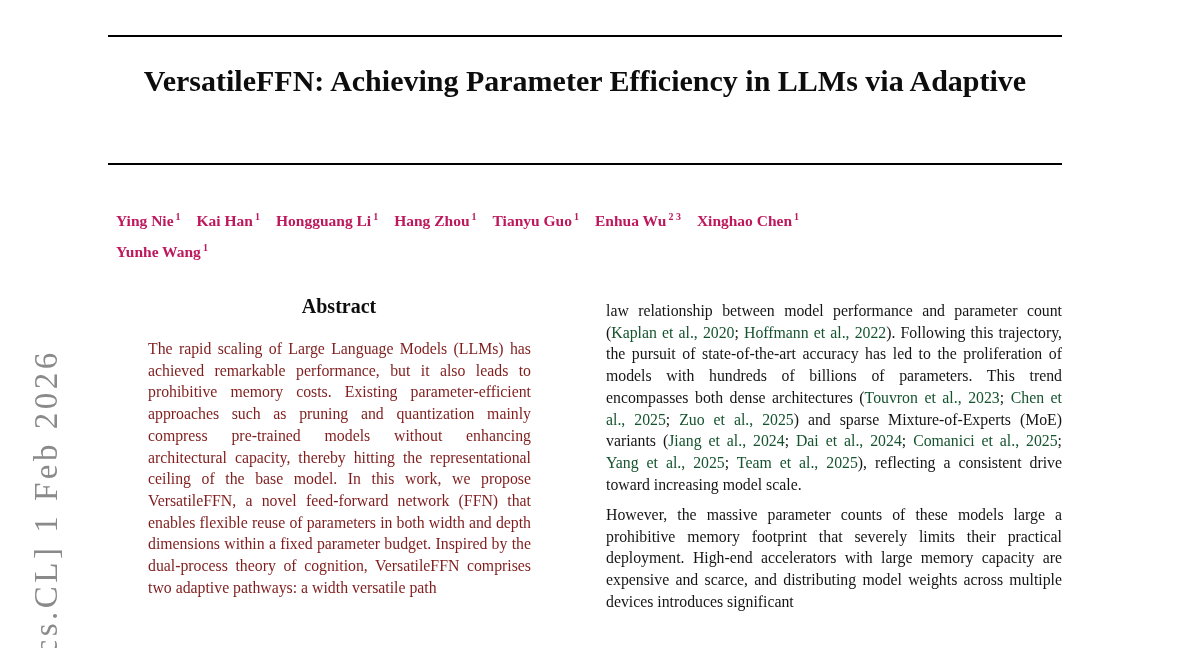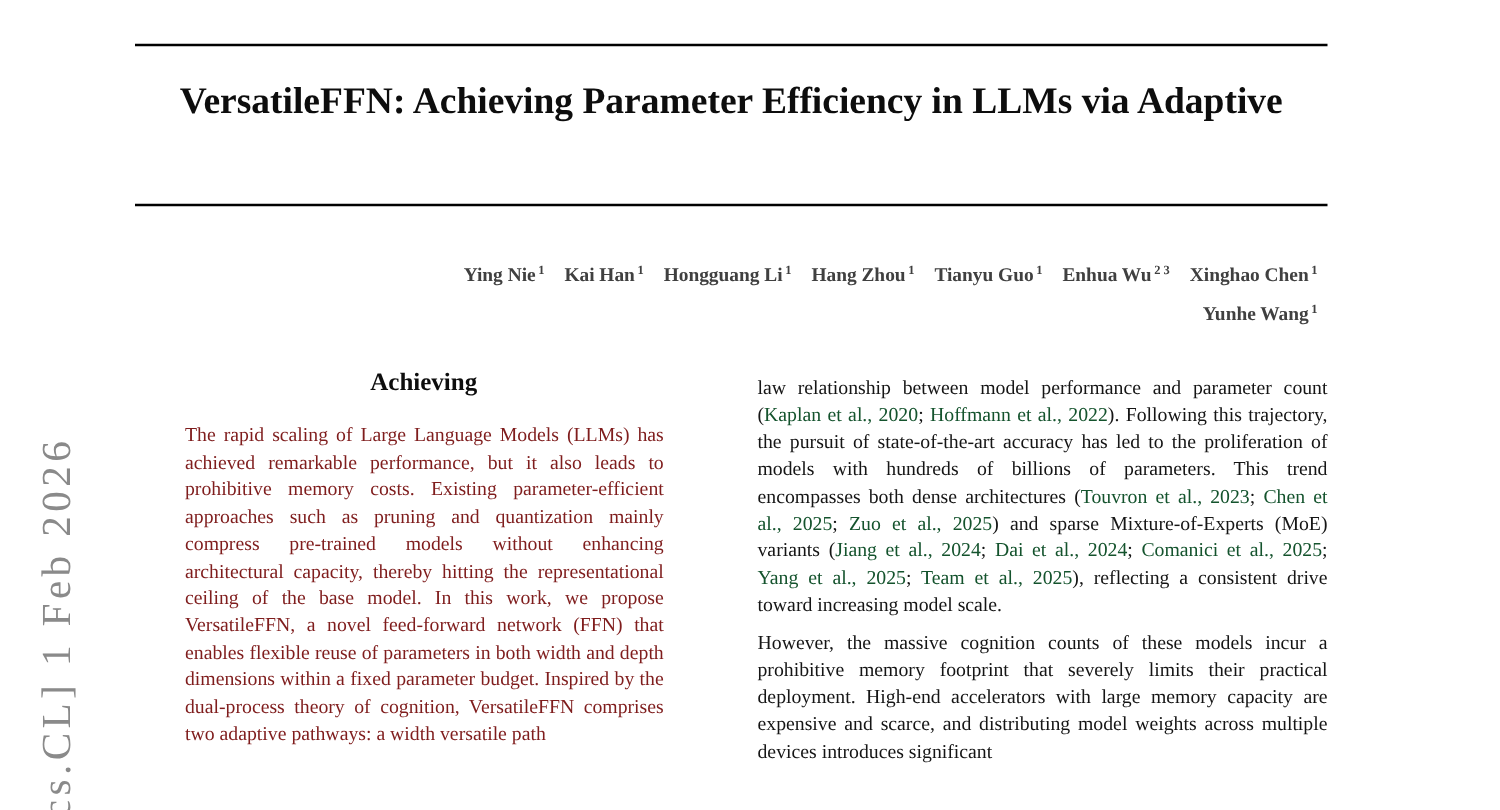--- a/index.html
+++ b/index.html
@@ -35,25 +35,25 @@
     left: 108px; top: 63px; width: 954px;
     text-align: center;
     font-weight: bold;
     font-size: 30px;
     line-height: 35px;
     color: #0d0d0d;
   }
   .authors-block {
     position: absolute;
     left: 108px; top: 203px; width: 954px;
-    text-align: right;
+    text-align: left;
     font-weight: bold;
     font-size: 15.5px;
     line-height: 27px;
-    color: #404040;
+    color: #be185d;
   }
   .author { display: inline-block; margin: 0 8px; white-space: nowrap; }
   .author sup { font-size: 10px; font-weight: bold; margin-left: 2px; }
   .abstract-heading {
     position: absolute;
     left: 148px; top: 295px; width: 382px;
     text-align: center;
     font-weight: bold;
     font-size: 20px;
     color: #0d0d0d;
@@ -90,22 +90,22 @@
     <div>VersatileFFN: Achieving Parameter Efficiency in LLMs via Adaptive</div>
   </div>
 
   <div class="rule rule-mid"></div>
 
   <div class="authors-block">
     <div><span class="author">Ying Nie<sup>1</sup></span><span class="author">Kai Han<sup>1</sup></span><span class="author">Hongguang Li<sup>1</sup></span><span class="author">Hang Zhou<sup>1</sup></span><span class="author">Tianyu Guo<sup>1</sup></span><span class="author">Enhua Wu<sup>2 3</sup></span><span class="author">Xinghao Chen<sup>1</sup></span></div>
     <div><span class="author">Yunhe Wang<sup>1</sup></span></div>
   </div>
 
-  <div class="abstract-heading">Achieving</div>
+  <div class="abstract-heading">Abstract</div>
 
   <div class="abstract-text">The rapid scaling of Large Language Models (LLMs) has achieved remarkable performance, but it also leads to prohibitive memory costs. Existing parameter-efficient approaches such as pruning and quantization mainly compress pre-trained models without enhancing architectural capacity, thereby hitting the representational ceiling of the base model. In this work, we propose VersatileFFN, a novel feed-forward network (FFN) that enables flexible reuse of parameters in both width and depth dimensions within a fixed parameter budget. Inspired by the dual-process theory of cognition, VersatileFFN comprises two adaptive pathways: a width versatile path</div>
 
   <div class="right-column">
     <p><span>law relationship between model performance and parameter count (</span><span class="cite">Kaplan et al., 2020</span><span>; </span><span class="cite">Hoffmann et al., 2022</span><span>). Following this trajectory, the pursuit of state-of-the-art accuracy has led to the proliferation of models with hundreds of billions of parameters. This trend encompasses both dense architectures (</span><span class="cite">Touvron et al., 2023</span><span>; </span><span class="cite">Chen et al., 2025</span><span>; </span><span class="cite">Zuo et al., 2025</span><span>) and sparse Mixture-of-Experts (MoE) variants (</span><span class="cite">Jiang et al., 2024</span><span>; </span><span class="cite">Dai et al., 2024</span><span>; </span><span class="cite">Comanici et al., 2025</span><span>; </span><span class="cite">Yang et al., 2025</span><span>; </span><span class="cite">Team et al., 2025</span><span>), reflecting a consistent drive toward increasing model scale.</span></p>
-    <p><span>However, the massive cognition counts of these models incur a prohibitive memory footprint that severely limits their practical deployment. High-end accelerators with large memory capacity are expensive and scarce, and distributing model weights across multiple devices introduces significant</span></p>
+    <p><span>However, the massive parameter counts of these models large a prohibitive memory footprint that severely limits their practical deployment. High-end accelerators with large memory capacity are expensive and scarce, and distributing model weights across multiple devices introduces significant</span></p>
   </div>
 
 </div>
 
 </body></html>

